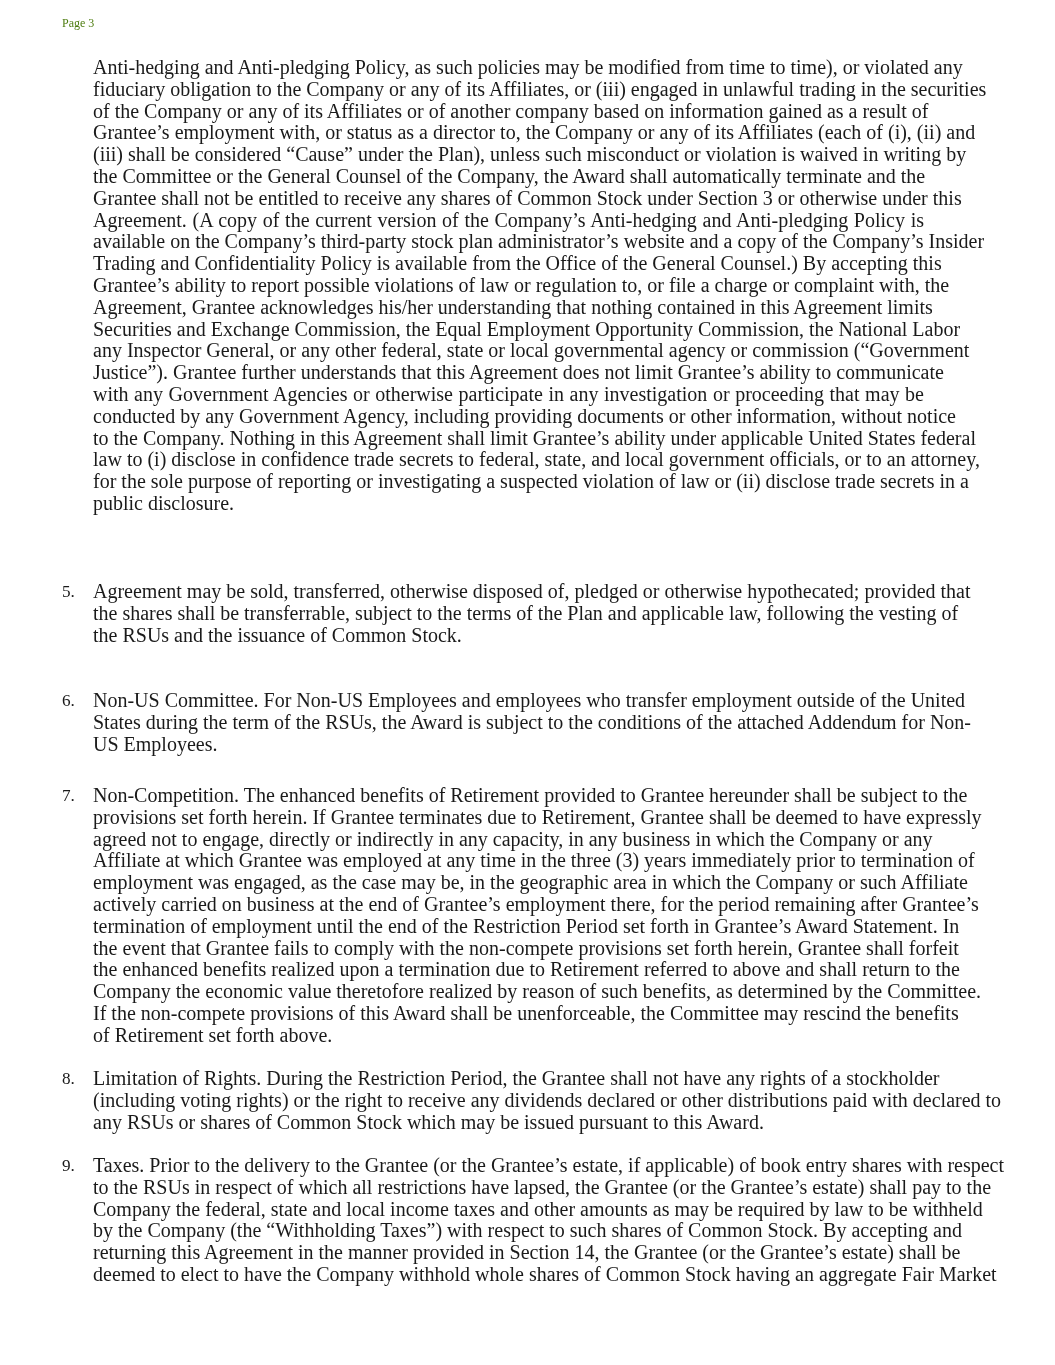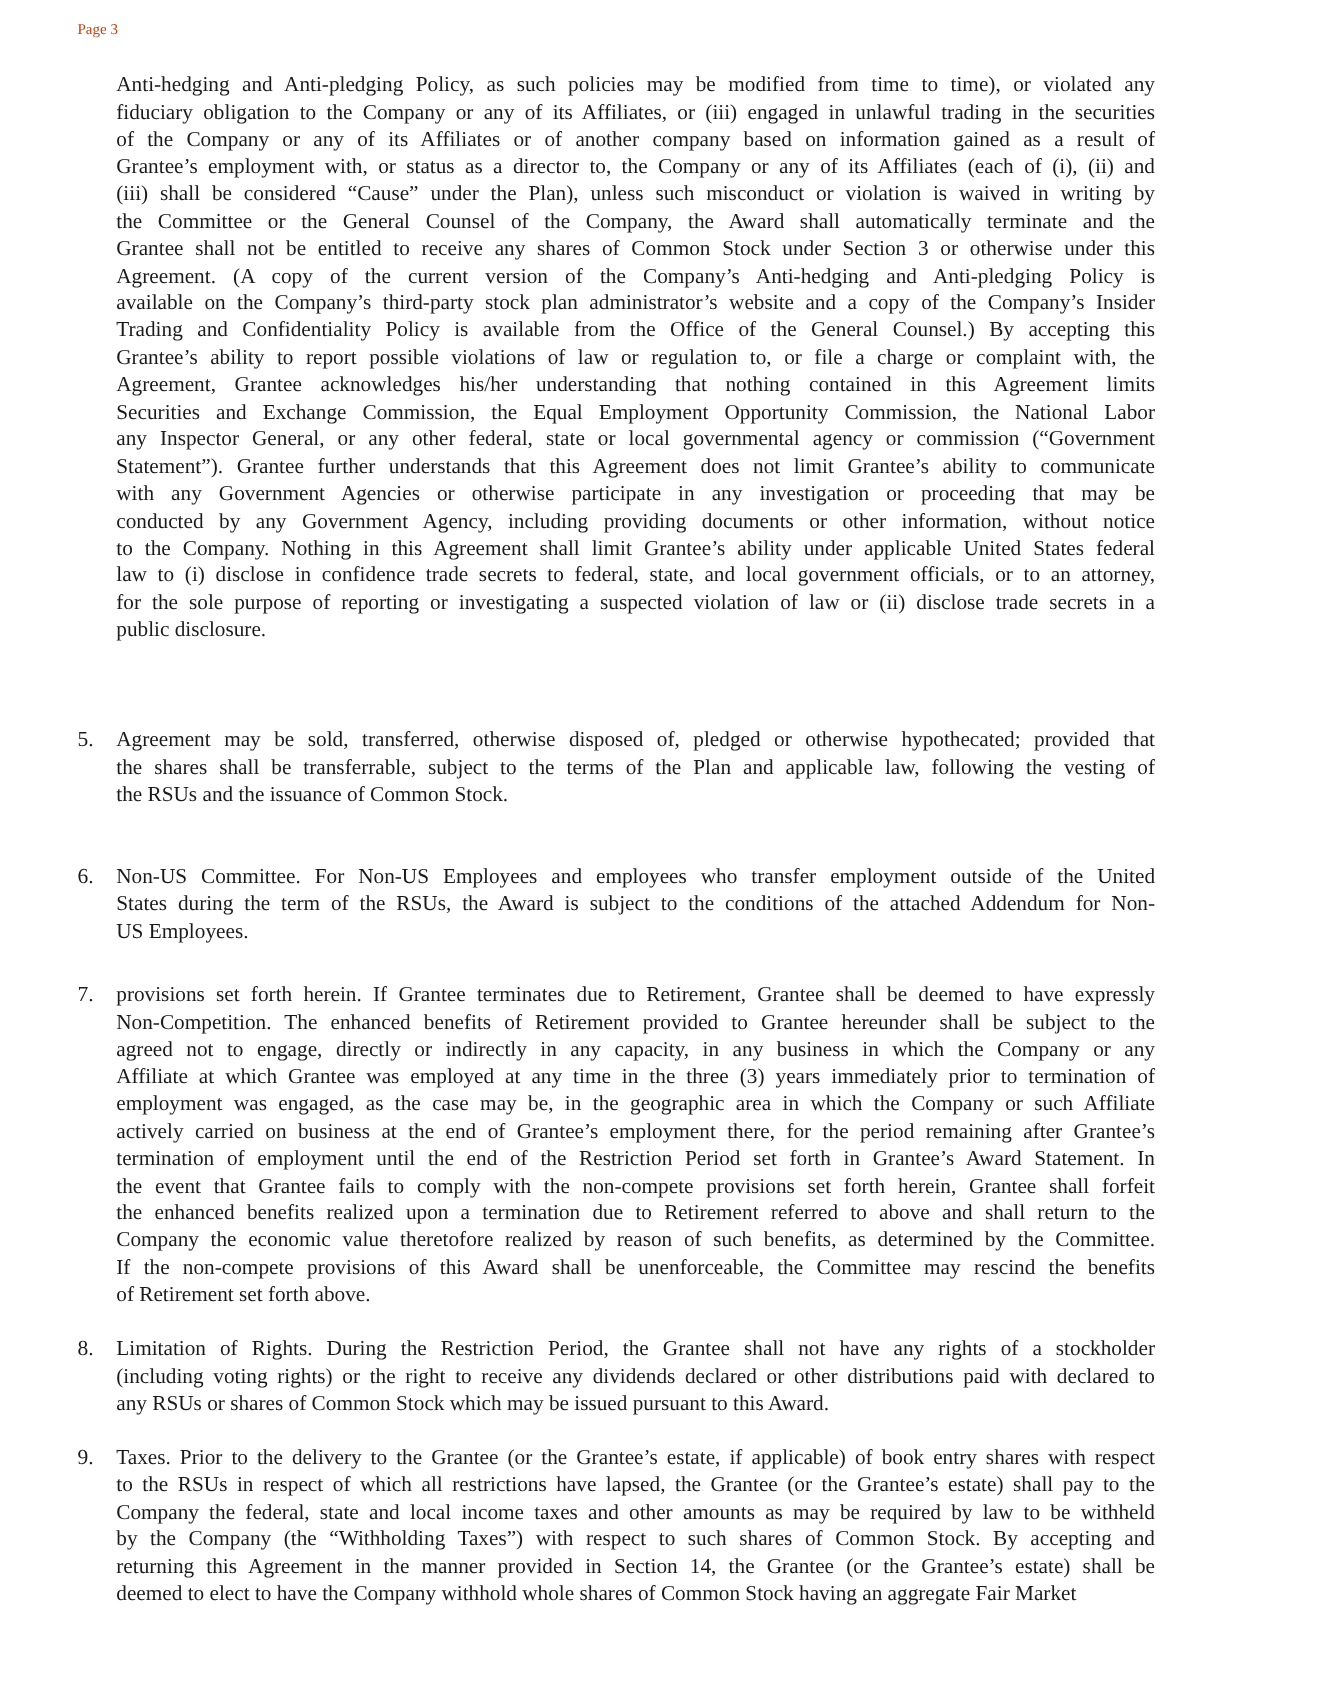--- a/index.html
+++ b/index.html
@@ -3,25 +3,25 @@
 <meta charset="utf-8">
 <style>
   html, body { margin: 0; padding: 0; background: #ffffff; }
   body {
     width: 1055px; height: 1365px; position: relative; overflow: hidden;
     font-family: "Liberation Serif", "DejaVu Serif", serif;
     color: #1a1a1a;
   }
   .page-label {
     position: absolute; left: 62px; top: 16px;
-    font-size: 12px; color: #c2410c;
+    font-size: 12px; color: #4d7c0f;
   }
   .block { position: absolute; left: 93px; width: 831px; }
   .line {
-    font-size: 17px; line-height: 21.8px; height: 21.8px;
+    font-size: 20px; line-height: 21.8px; height: 21.8px;
     white-space: nowrap; text-align: justify; text-align-last: justify;
     overflow: visible;
   }
   .line.last { text-align-last: left; }
   .num { position: absolute; left: -31px; top: 0; font-size: 17.2px; line-height: 21.8px; }
   .u { text-underline-offset: 2px; text-decoration-thickness: 1px; }
 </style>
 </head>
 <body>
 
@@ -35,21 +35,21 @@
     <div class="line">(iii) shall be considered “<span class="u">Cause</span>” under the Plan), unless such misconduct or violation is waived in writing by</div>
     <div class="line">the Committee or the General Counsel of the Company, the Award shall automatically terminate and the</div>
     <div class="line">Grantee shall not be entitled to receive any shares of Common Stock under Section 3 or otherwise under this</div>
     <div class="line">Agreement. (A copy of the current version of the Company’s Anti-hedging and Anti-pledging Policy is</div>
     <div class="line">available on the Company’s third-party stock plan administrator’s website and a copy of the Company’s Insider</div>
     <div class="line">Trading and Confidentiality Policy is available from the Office of the General Counsel.)   By accepting this</div>
     <div class="line">Grantee’s ability to report possible violations of law or regulation to, or file a charge or complaint with, the</div>
     <div class="line">Agreement, Grantee acknowledges his/her understanding that nothing contained in this Agreement limits</div>
     <div class="line">Securities and Exchange Commission, the Equal Employment Opportunity Commission, the National Labor</div>
     <div class="line">any Inspector General, or any other federal, state or local governmental agency or commission (“<span class="u">Government</span></div>
-    <div class="line"><span class="u">Statement</span>”).   Grantee further understands that this Agreement does not limit Grantee’s ability to communicate</div>
+    <div class="line"><span class="u">Justice</span>”).   Grantee further understands that this Agreement does not limit Grantee’s ability to communicate</div>
     <div class="line">with any Government Agencies or otherwise participate in any investigation or proceeding that may be</div>
     <div class="line">conducted by any Government Agency, including providing documents or other information, without notice</div>
     <div class="line">to the Company. Nothing in this Agreement shall limit Grantee’s ability under applicable United States federal</div>
     <div class="line">law to (i) disclose in confidence trade secrets to federal, state, and local government officials, or to an attorney,</div>
     <div class="line">for the sole purpose of reporting or investigating a suspected violation of law or (ii) disclose trade secrets in a</div>
     <div class="line last">public disclosure.</div>
   </div>
 
 <div class="block" style="top:581px;">
     <span class="num">5.</span>
@@ -58,22 +58,22 @@
     <div class="line last">the RSUs and the issuance of Common Stock.</div>
   </div>
 <div class="block" style="top:690px;">
     <span class="num">6.</span>
     <div class="line"><span class="u">Non-US Committee</span>. For Non-US Employees and employees who transfer employment outside of the United</div>
     <div class="line">States during the term of the RSUs, the Award is subject to the conditions of the attached Addendum for Non-</div>
     <div class="line last">US Employees.</div>
   </div>
 <div class="block" style="top:785px;">
     <span class="num">7.</span>
+    <div class="line"><span class="u">Non-Competition</span>. The enhanced benefits of Retirement provided to Grantee hereunder shall be subject to the</div>
     <div class="line">provisions set forth herein. If Grantee terminates due to Retirement, Grantee shall be deemed to have expressly</div>
-    <div class="line"><span class="u">Non-Competition</span>. The enhanced benefits of Retirement provided to Grantee hereunder shall be subject to the</div>
     <div class="line">agreed not to engage, directly or indirectly in any capacity, in any business in which the Company or any</div>
     <div class="line">Affiliate at which Grantee was employed at any time in the three (3) years immediately prior to termination of</div>
     <div class="line">employment was engaged, as the case may be, in the geographic area in which the Company or such Affiliate</div>
     <div class="line">actively carried on business at the end of Grantee’s employment there, for the period remaining after Grantee’s</div>
     <div class="line">termination of employment until the end of the  Restriction Period set forth in Grantee’s Award Statement.  In</div>
     <div class="line">the event that Grantee fails to comply with the non-compete provisions set forth herein, Grantee shall forfeit</div>
     <div class="line">the enhanced benefits realized upon a termination due to Retirement referred to above and shall return to the</div>
     <div class="line">Company the economic value theretofore realized by reason of such benefits, as determined by the Committee.</div>
     <div class="line">If the non-compete provisions of this Award shall be unenforceable, the Committee may rescind the benefits</div>
     <div class="line last">of Retirement set forth above.</div>

